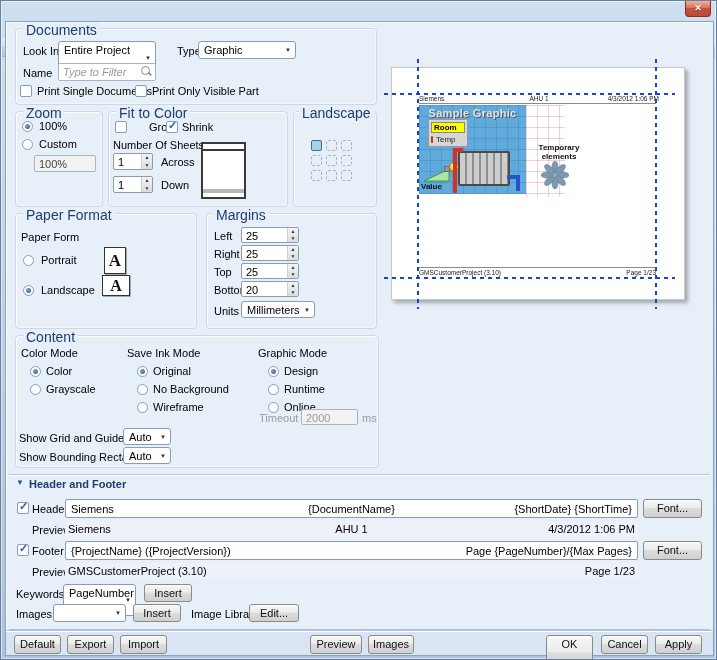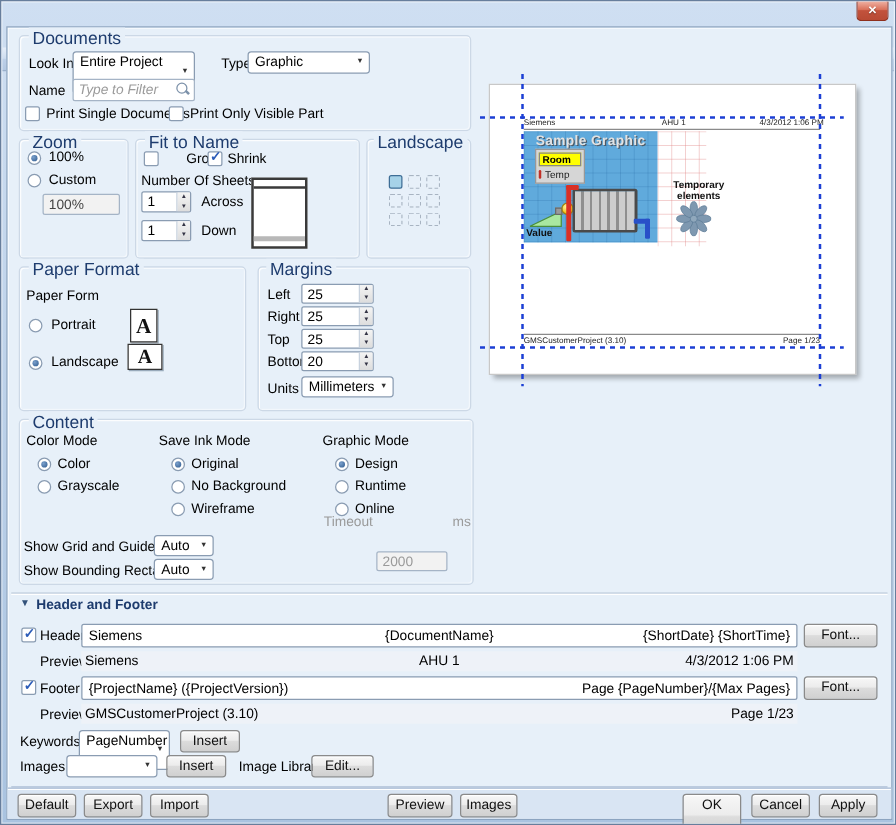--- a/index.html
+++ b/index.html
@@ -34,21 +34,21 @@
   .lbl { position:absolute; font-size:11px; white-space:nowrap; }
   .dim { color:#9a9a9a; }
 
   .combo { position:absolute; background:#fff; border:1px solid #8a9cb2; border-radius:3px;
     font-size:11px; padding:2px 16px 0 5px; white-space:nowrap; overflow:hidden; }
   .combo .arr { position:absolute; right:4px; top:50%; transform:translateY(-55%); font-size:6px; color:#333; }
 
   .txt { position:absolute; background:#fff; border:1px solid #a5b4c6; border-radius:2px;
     font-size:11px; padding:2px 4px 0; white-space:nowrap; overflow:hidden; }
   .txt.gray { background:#f2f2f2; color:#444; }
-  .txt.disabled { background:#f2f2f2; color:#9a9a9a;margin-top:32px; }
+  .txt.disabled { background:#f2f2f2; color:#9a9a9a; }
   input.txt { font-family:"Liberation Sans", sans-serif; outline:none; padding-top:0; }
   input.txt::placeholder { font-style:italic; color:#9a9a9a; }
 
   .btn { position:absolute; background:linear-gradient(#f7f7f7,#ececec 45%,#dcdcdc 50%,#d0d0d0);
     border:1px solid #8a8a8a; border-radius:3px; font-size:11px; text-align:center; color:#111;
     padding-top:2px; box-shadow: inset 0 1px 0 #fff; cursor:default; }
 
   .cb { position:absolute; width:12px; height:12px; background:#fff; border:1px solid #8a9cb2; border-radius:2px; }
   .cb .mark { position:absolute; left:1px; top:-3px; font-size:11px; font-weight:bold; color:#2c5cb8; }
 
@@ -175,21 +175,21 @@
 
   <div class="grp" style="left:14px;top:110px;width:88px;height:96px"></div>
   <div class="glbl" style="left:22px;top:104px">Zoom</div>
   <span class="rb sel" style="left:21px;top:120px"></span>
   <div class="lbl" style="left:38px;top:119px">100%</div>
   <span class="rb" style="left:21px;top:138px"></span>
   <div class="lbl" style="left:38px;top:137px">Custom</div>
   <div class="txt gray" style="left:33px;top:154px;width:62px;height:17px">100%</div>
 
   <div class="grp" style="left:107px;top:110px;width:180px;height:96px"></div>
-  <div class="glbl" style="left:115px;top:104px">Fit to Name</div>
+  <div class="glbl" style="left:115px;top:104px">Fit to Color</div>
   <span class="cb" style="left:114px;top:120px"></span>
   <div class="lbl" style="left:148px;top:120px">Grow</div>
   <span class="cb" style="left:165px;top:120px">
     <span class="mark">✓</span>
   </span>
   <div class="lbl" style="left:181px;top:120px">Shrink</div>
   <div class="lbl" style="left:112px;top:138px">Number Of Sheets</div>
   <div class="spin" style="left:112px;top:152px;width:40px;height:17px">
     <span class="val">1</span>
     <span class="arrs">

